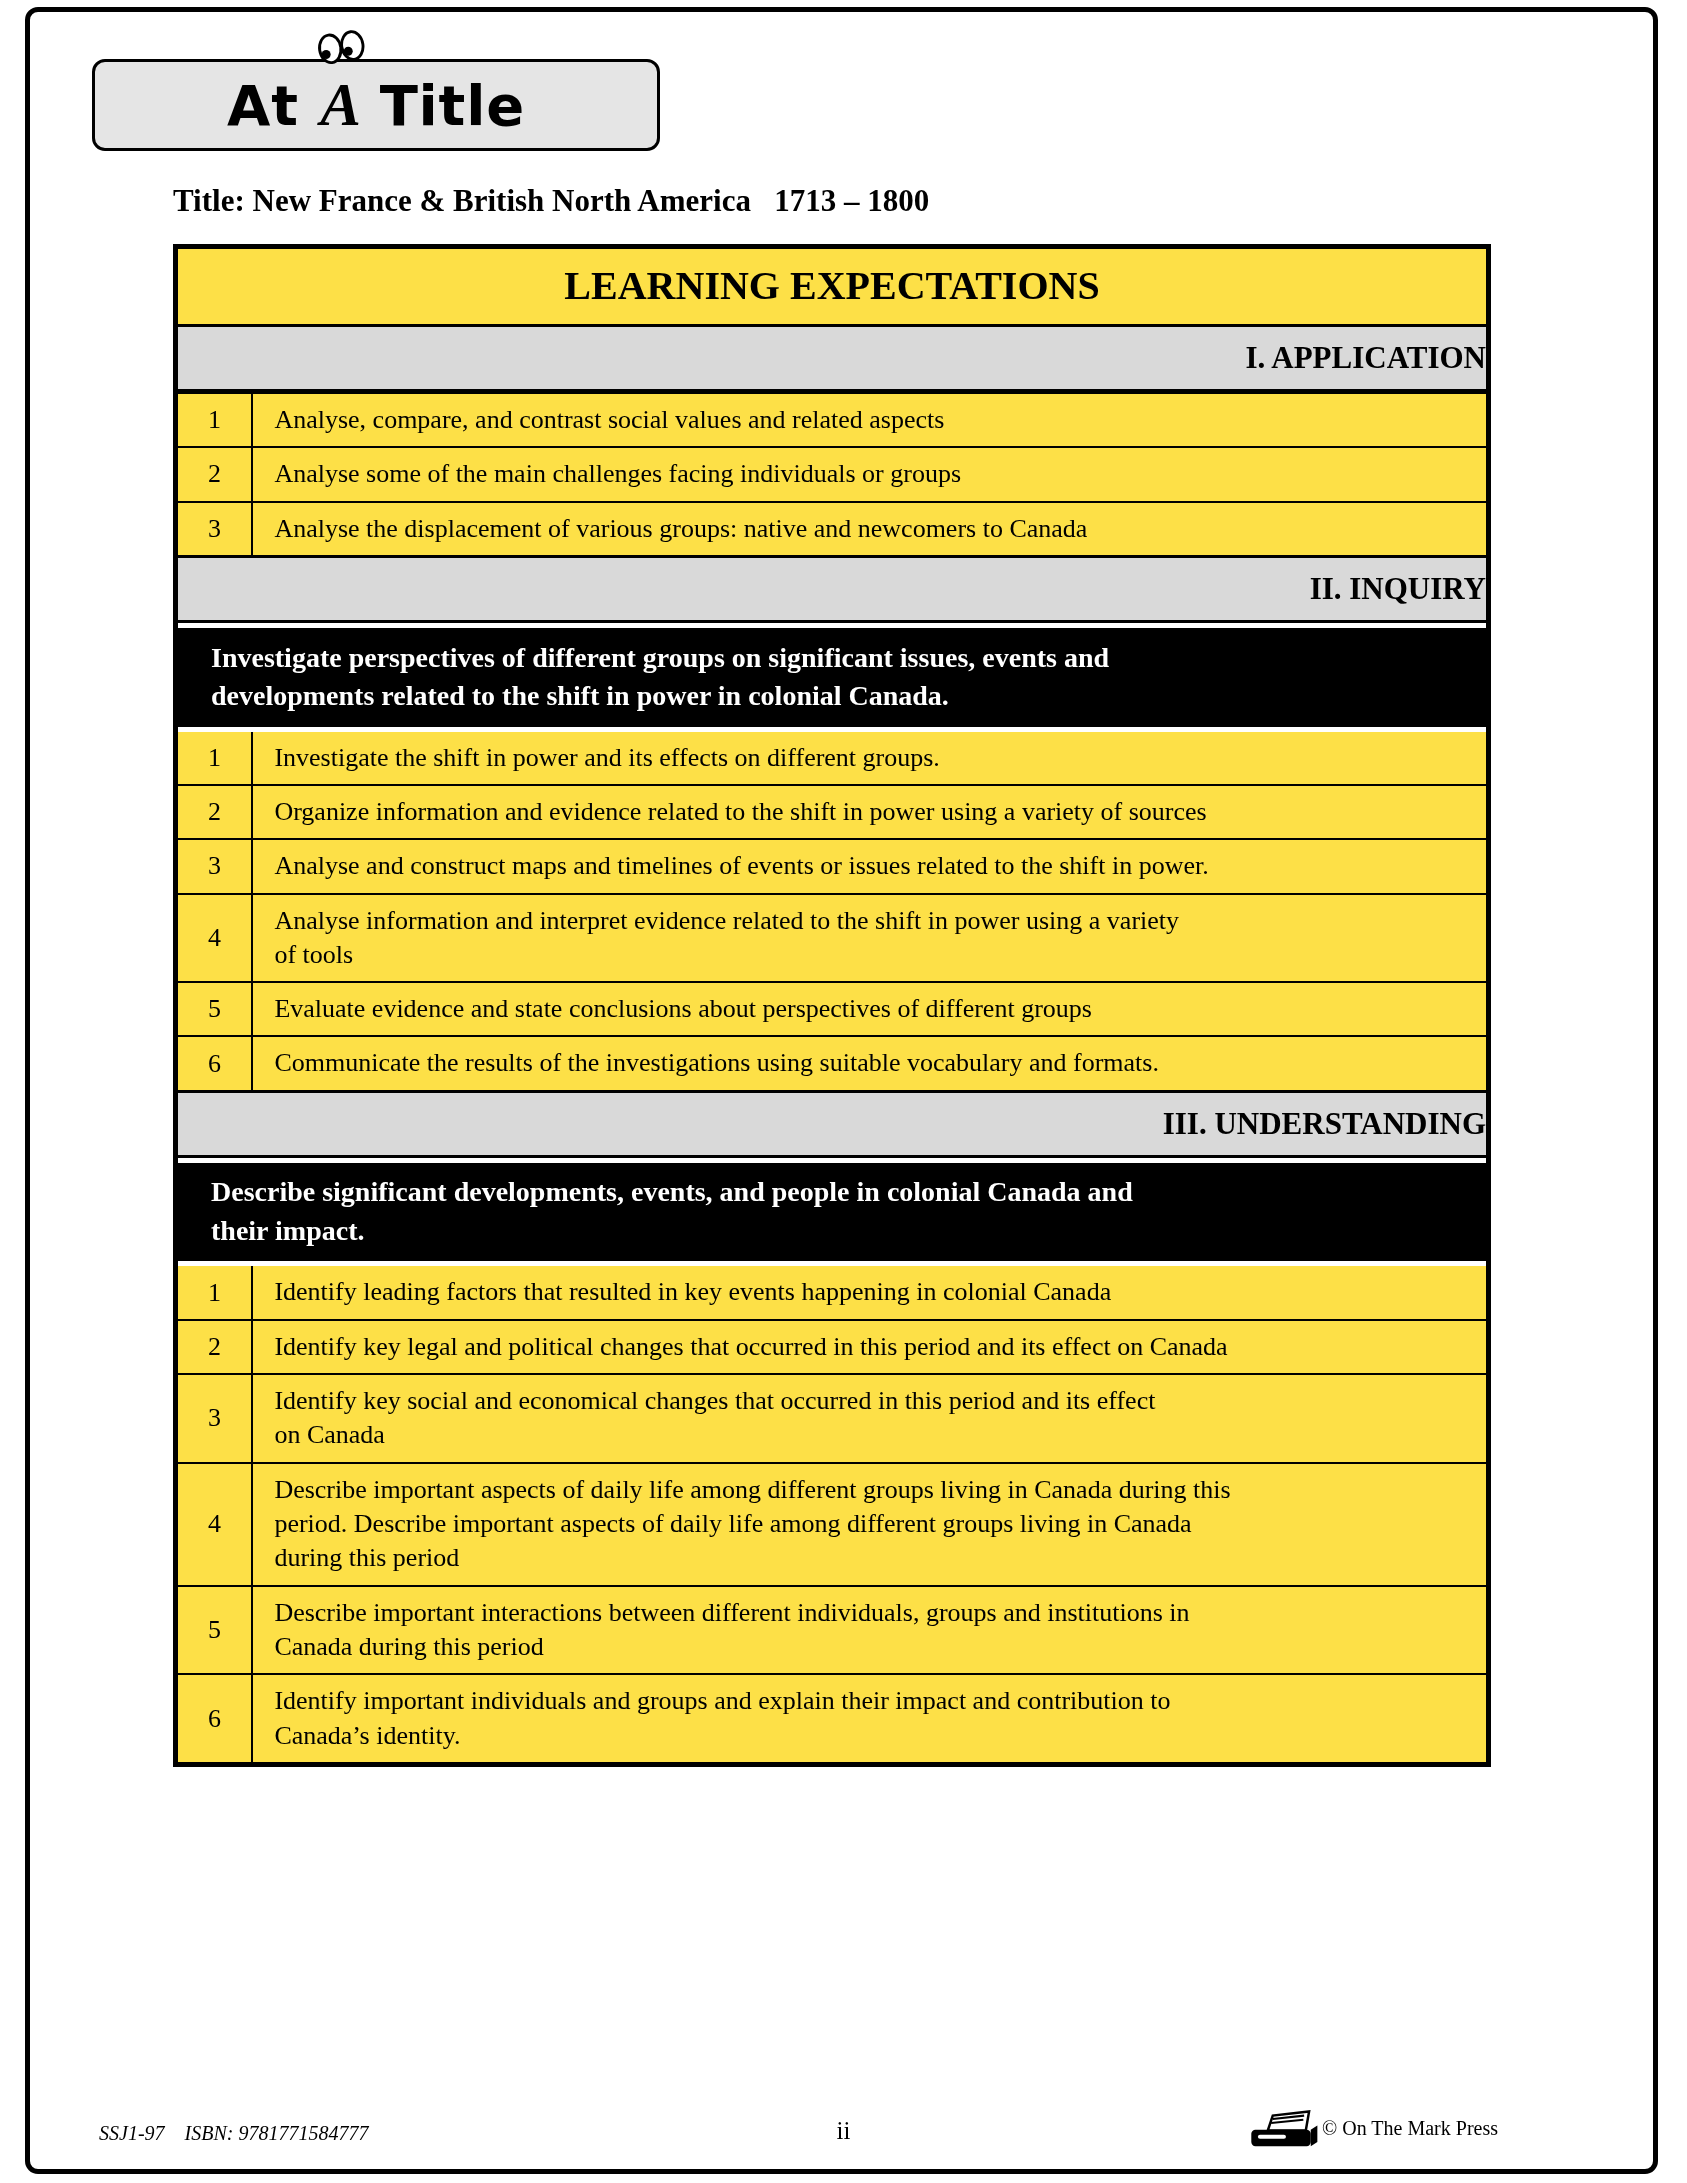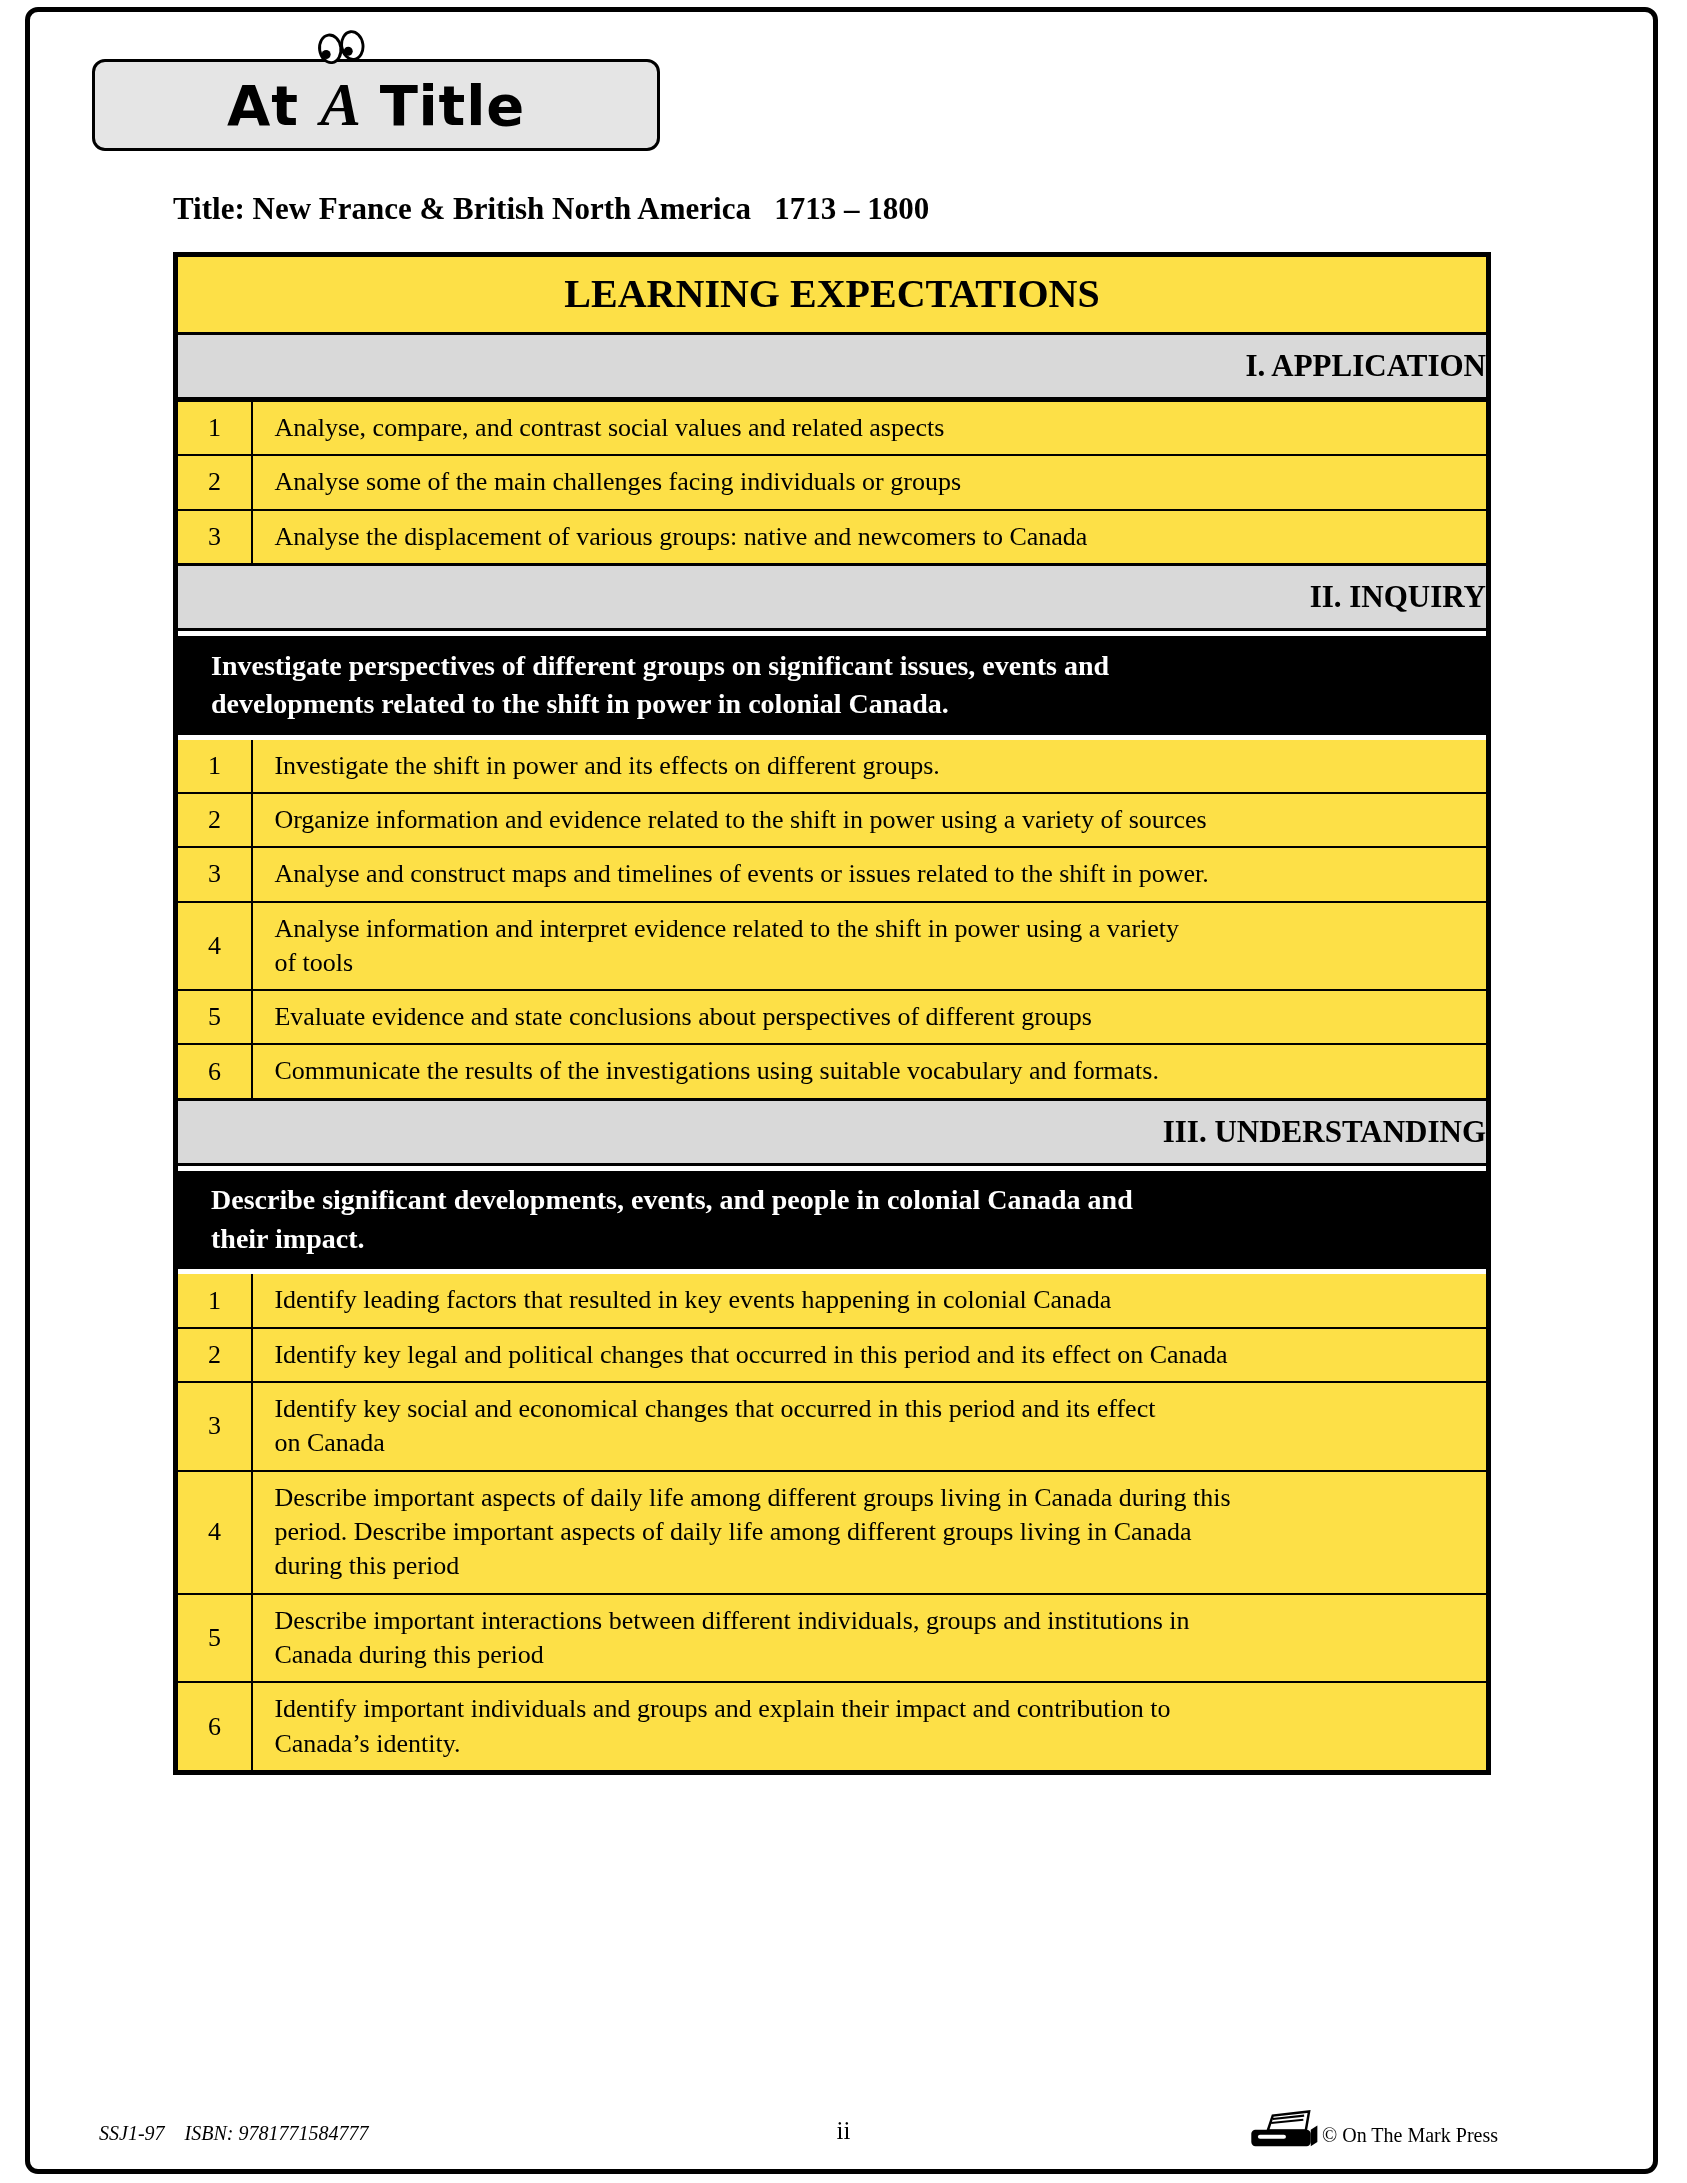--- a/index.html
+++ b/index.html
@@ -55,21 +55,21 @@
   }
   
   .content {
     position: absolute;
     left: 173px; top: 183px;
     width: 1318px;
   }
   .doc-title {
     font-size: 31px;
     font-weight: bold;
-    margin: 8px 0 25px 0;
+    margin: 0 0 25px 0;
     white-space: pre-wrap;
   }
   .intro {
     font-size: 26px;
     line-height: 1.4;
     margin: 0 0 46px 0;
     white-space: pre-line;
   }
   
   .exp-table {
@@ -144,21 +144,21 @@
   .f-center {
     position: absolute;
     left: 50%; top: 8.2px;
     transform: translateX(-50%);
     font-size: 25px;
   }
   .f-right {
     position: absolute;
     right: 189px; top: 0;
     display: flex;
-    align-items: flex-end;
+    align-items: center;
     gap: 3px;
   }
   .printer-icon { width: 71px; height: 43px; }
   .f-copy { font-size: 20px; padding-bottom: 5px; }
 </style>
 </head>
 <body>
 
 <div class="page">
 

